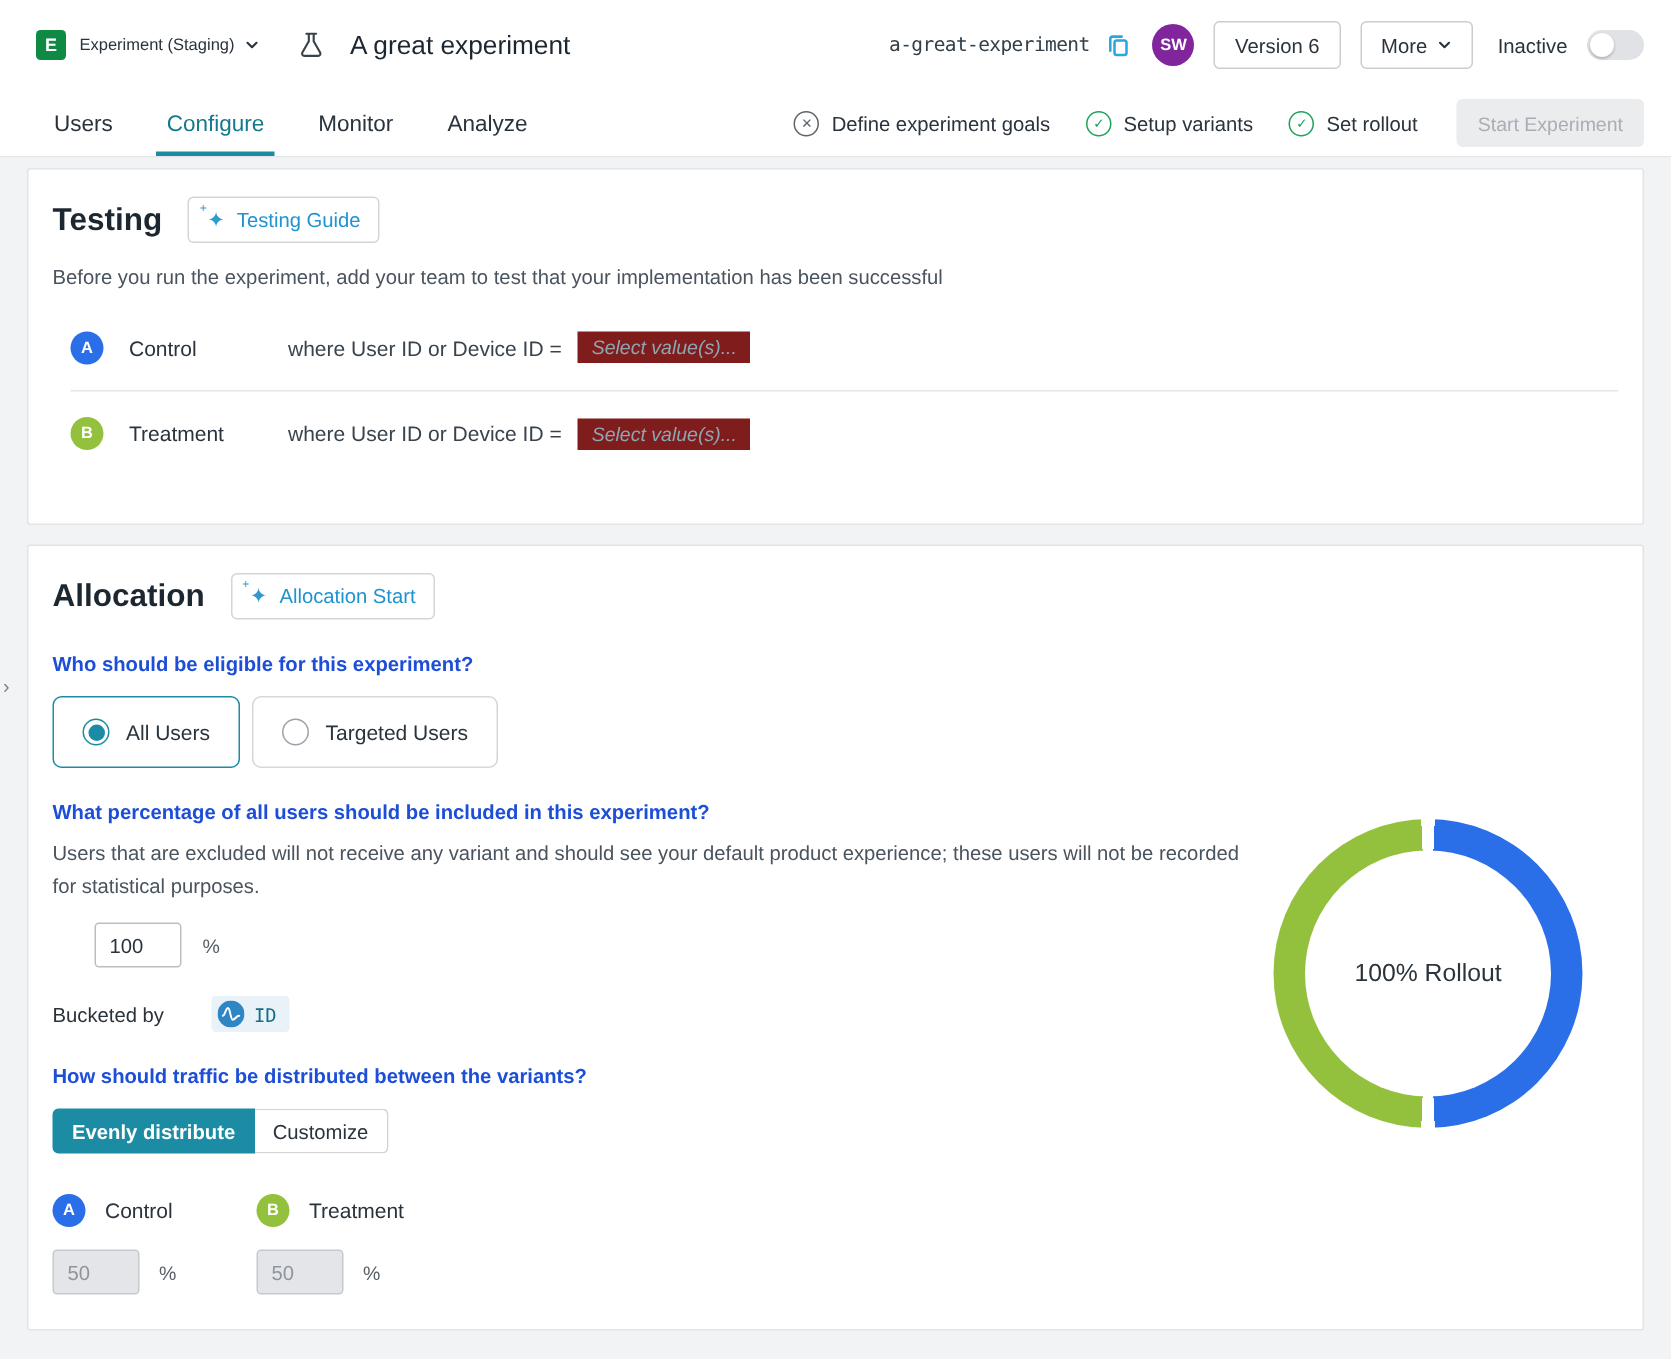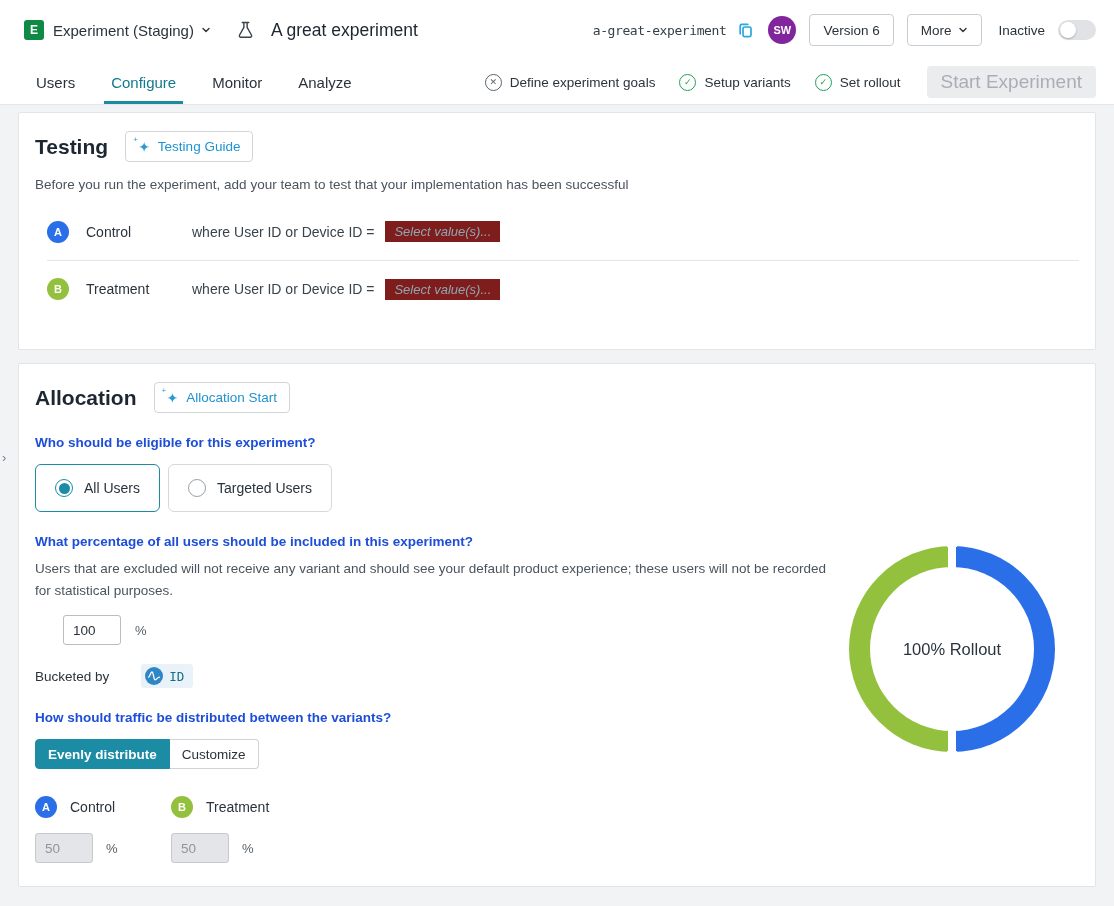--- a/index.html
+++ b/index.html
@@ -9,21 +9,21 @@
     background:#f2f3f5; color:#2a333c;
     font-family:"Liberation Sans","DejaVu Sans",sans-serif;
   }
   
   .header { height:60px; background:#fff; display:flex; align-items:center;
     justify-content:space-between; padding:0 18px 0 24px; }
   .header-left { display:flex; align-items:center; }
   .env-selector { display:flex; align-items:center; cursor:pointer; }
   .env-badge { width:20px; height:20px; background:#0f8a44; color:#fff; font-size:12px;
     font-weight:700; border-radius:3px; display:grid; place-items:center; }
-  .env-name { margin:0 7px 0 9px; font-size:15px; color:#2a333c; }
+  .env-name { margin:0 7px 0 9px; font-size:11px; color:#2a333c; }
   .chev { width:10px; height:10px; }
   .flask { margin:0 15px 0 24px; display:flex; }
   .page-title { font-size:17.5px; font-weight:500; color:#1c2630; }
   .header-right { display:flex; align-items:center; gap:13px; }
   .slug { font-family:"DejaVu Sans Mono","Liberation Mono",monospace; font-size:13px;
     color:#33404a; letter-spacing:-0.4px; }
   .copy-ic { display:flex; cursor:pointer; margin-left:-3px; }
   .avatar { width:28px; height:28px; border-radius:50%; background:#81259c; color:#fff;
     font-size:11px; font-weight:700; display:grid; place-items:center; cursor:pointer; }
   .btn { border:1px solid #c9cdd2; background:#fff; border-radius:4px; height:32px;
@@ -43,21 +43,21 @@
   .tab.active { color:#13798e; }
   .tab.active::after { content:""; position:absolute; left:-7px; right:-7px; bottom:0;
     height:3px; background:#1a8ba1; }
   .milestones { display:flex; align-items:center; gap:24px; }
   .milestone { display:flex; align-items:center; gap:8px; font-size:13.5px; }
   .circ-ic { width:17px; height:17px; border-radius:50%; display:grid; place-items:center;
     font-size:9px; line-height:1; }
   .ic-cross { border:1.5px solid #5c646c; color:#5c646c; }
   .ic-check { border:1.5px solid #1fa25a; color:#1fa25a; }
   .start-btn { background:#ebecee; color:#a9aeb6; border:none; border-radius:4px;
-    height:32px; padding:0 14px; font-size:19px; font-family:inherit; margin-left:2px; }
+    height:32px; padding:0 14px; font-size:13px; font-family:inherit; margin-left:2px; }
   
   .card { background:#fff; border:1px solid #e2e4e8; border-radius:2px; margin:0 18px;
     padding:18px 16px; }
   .card.testing { margin-top:7px; height:238px; }
   .card.allocation { margin-top:13px; height:524px; position:relative; }
   .section-head { display:flex; align-items:center; gap:17px; }
   .section-title { font-size:21px; font-weight:700; color:#1d2731; }
   .guide-btn { display:flex; align-items:center; gap:8px; border:1px solid #d2d6da;
     background:#fff; border-radius:4px; height:31px; padding:0 12px; color:#1f93d0;
     font-size:13.5px; cursor:pointer; font-family:inherit; }

